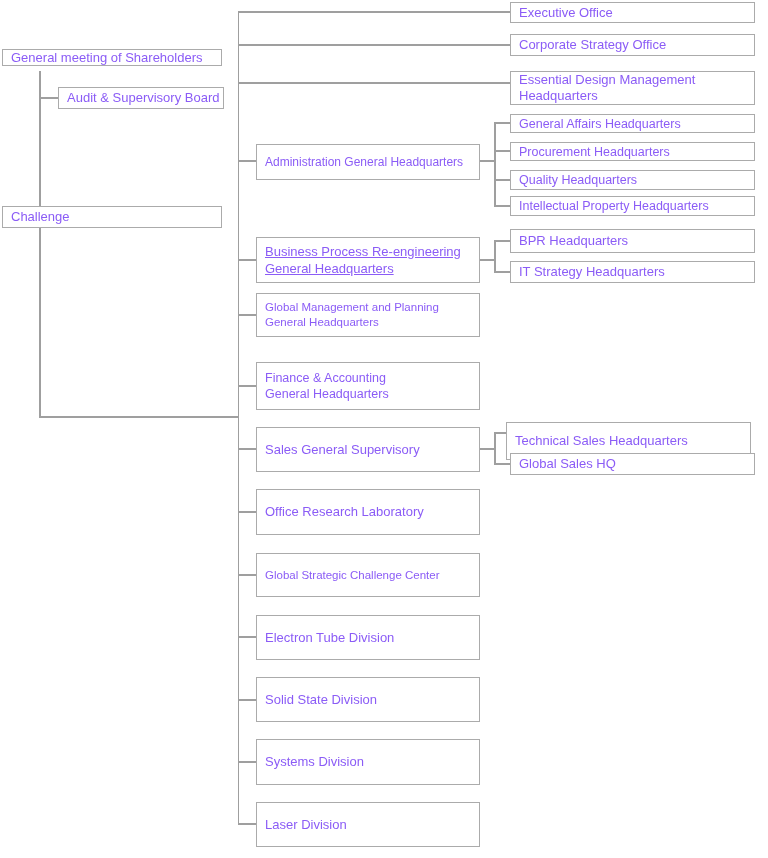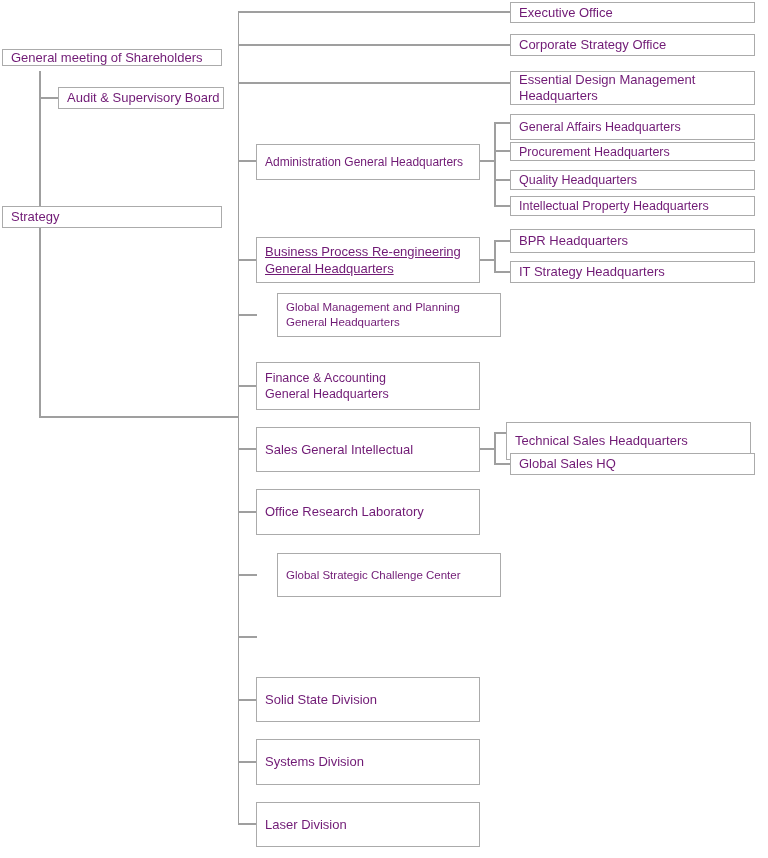--- a/index.html
+++ b/index.html
@@ -12,28 +12,28 @@
   }
   .line{position:absolute;background:#9f9f9f;}
   .node{
     position:absolute;
     box-sizing:border-box;
     background:#ffffff;
     border:1.5px solid #ababab;
     display:flex;
     align-items:center;
     padding:0 4px 0 8px;
-    color:#701a75;
+    color:#8b5cf6;
     font-size:13px;
     line-height:16px;
   }
   .node .lbl{white-space:nowrap;}
   .node .lbl.wrap{white-space:pre-line;}
   .fs12{font-size:12px;}
-  .fs115{font-size:11.5px;line-height:15px;margin-left:21px;}
+  .fs115{font-size:11.5px;line-height:15px;}
   .fs125{font-size:12.5px;}
   .two{line-height:17px;text-decoration:underline;}
 </style>
 </head>
 <body>
 
 <div class="canvas">
 
   <div class="line" style="left:39px;top:71px;width:1.5px;height:346px"></div>
   <div class="line" style="left:39px;top:97px;width:20px;height:1.5px"></div>
@@ -73,21 +73,21 @@
   <div class="line" style="left:494px;top:432px;width:17px;height:1.5px"></div>
   <div class="line" style="left:494px;top:463px;width:17px;height:1.5px"></div>
 
   <div class="node" style="left:2px;top:49px;width:220px;height:17px">
     <span class="lbl">General meeting of Shareholders</span>
   </div>
   <div class="node" style="left:58px;top:87px;width:166px;height:22px">
     <span class="lbl">Audit &amp; Supervisory Board</span>
   </div>
   <div class="node" style="left:2px;top:206px;width:220px;height:22px">
-    <span class="lbl">Strategy</span>
+    <span class="lbl">Challenge</span>
   </div>
 
   <div class="node" style="left:510px;top:2px;width:245px;height:21px">
     <span class="lbl">Executive Office</span>
   </div>
   <div class="node" style="left:510px;top:34px;width:245px;height:22px">
     <span class="lbl">Corporate Strategy Office</span>
   </div>
   <div class="node" style="left:510px;top:71px;width:245px;height:34px">
     <span class="lbl wrap">Essential Design Management
@@ -103,39 +103,42 @@
   </div>
   <div class="node fs115" style="left:256px;top:293px;width:224px;height:44px">
     <span class="lbl wrap">Global Management and Planning
 General Headquarters</span>
   </div>
   <div class="node fs125" style="left:256px;top:362px;width:224px;height:48px">
     <span class="lbl wrap">Finance &amp; Accounting
 General Headquarters</span>
   </div>
   <div class="node" style="left:256px;top:427px;width:224px;height:45px">
-    <span class="lbl">Sales General Intellectual</span>
+    <span class="lbl">Sales General Supervisory</span>
   </div>
   <div class="node" style="left:256px;top:489px;width:224px;height:46px">
     <span class="lbl">Office Research Laboratory</span>
   </div>
   <div class="node fs115" style="left:256px;top:553px;width:224px;height:44px">
     <span class="lbl">Global Strategic Challenge Center</span>
+  </div>
+  <div class="node" style="left:256px;top:615px;width:224px;height:45px">
+    <span class="lbl">Electron Tube Division</span>
   </div>
   <div class="node" style="left:256px;top:677px;width:224px;height:45px">
     <span class="lbl">Solid State Division</span>
   </div>
   <div class="node" style="left:256px;top:739px;width:224px;height:46px">
     <span class="lbl">Systems Division</span>
   </div>
   <div class="node" style="left:256px;top:802px;width:224px;height:45px">
     <span class="lbl">Laser Division</span>
   </div>
 
-  <div class="node fs125" style="left:510px;top:114px;width:245px;height:26px">
+  <div class="node fs125" style="left:510px;top:114px;width:245px;height:19px">
     <span class="lbl">General Affairs Headquarters</span>
   </div>
   <div class="node fs125" style="left:510px;top:170px;width:245px;height:20px">
     <span class="lbl">Quality Headquarters</span>
   </div>
   <div class="node fs125" style="left:510px;top:142px;width:245px;height:19px">
     <span class="lbl">Procurement Headquarters</span>
   </div>
   <div class="node fs125" style="left:510px;top:196px;width:245px;height:20px">
     <span class="lbl">Intellectual Property Headquarters</span>

